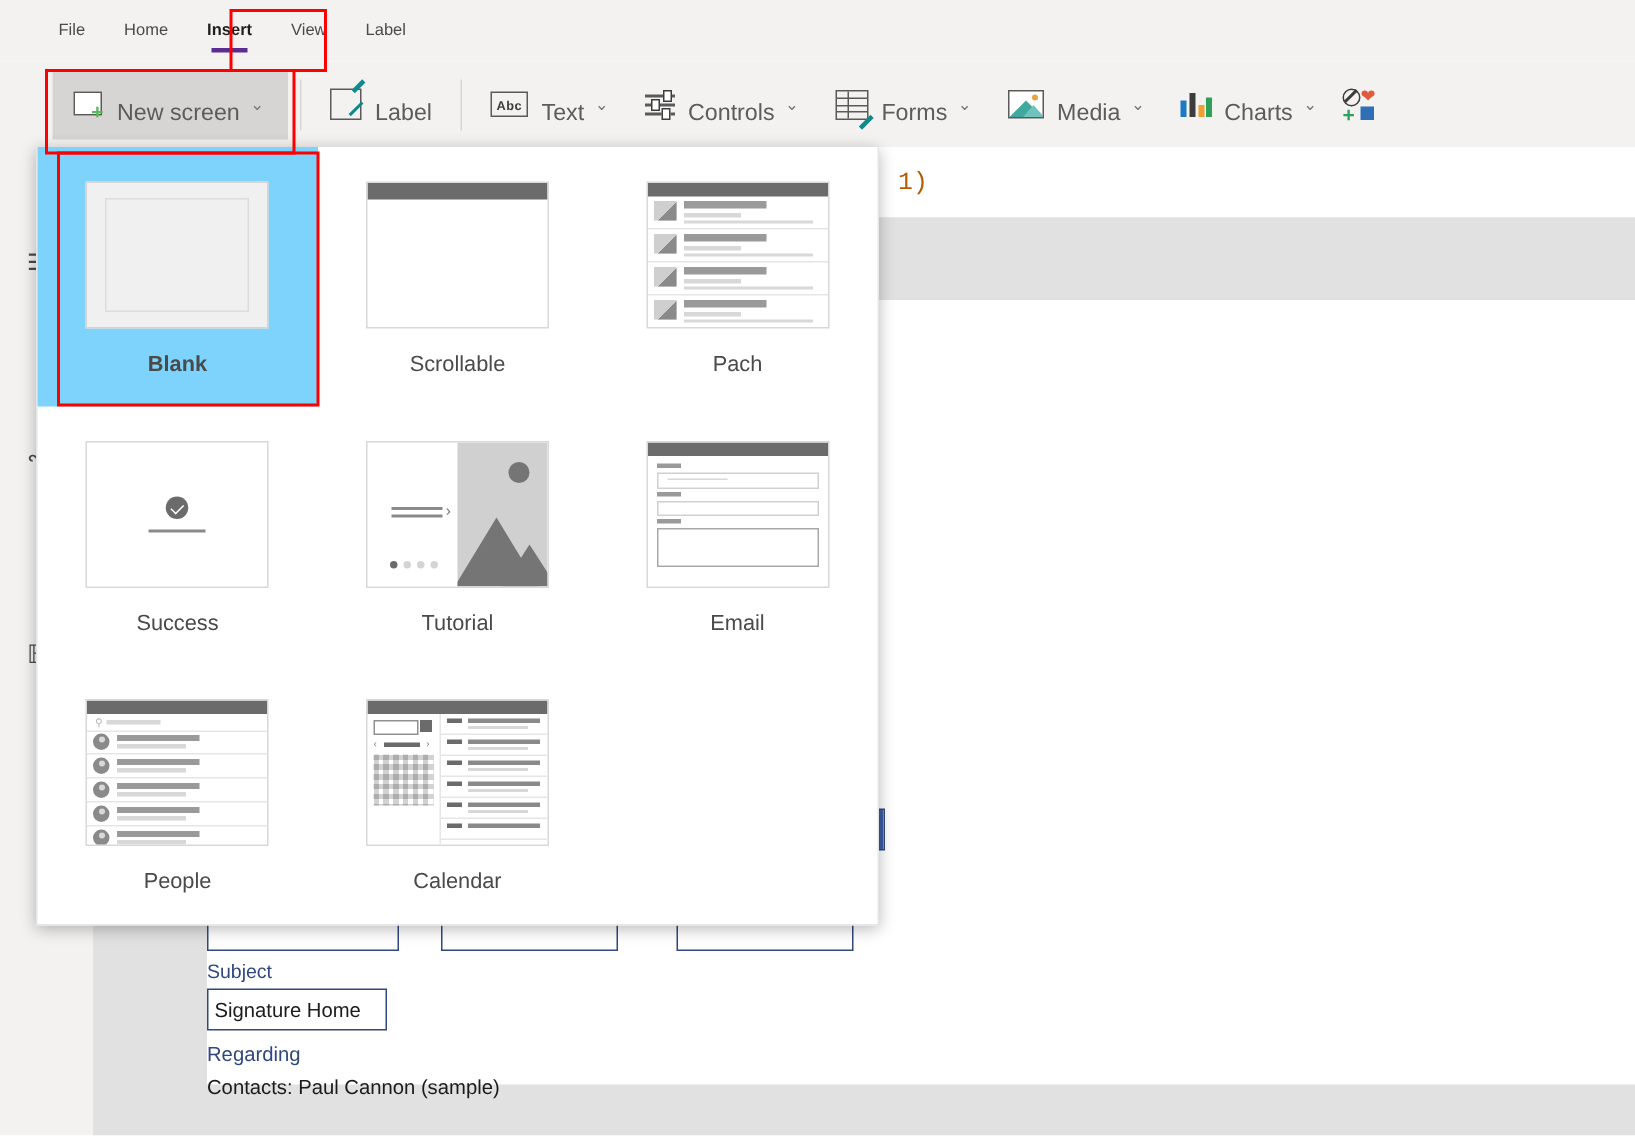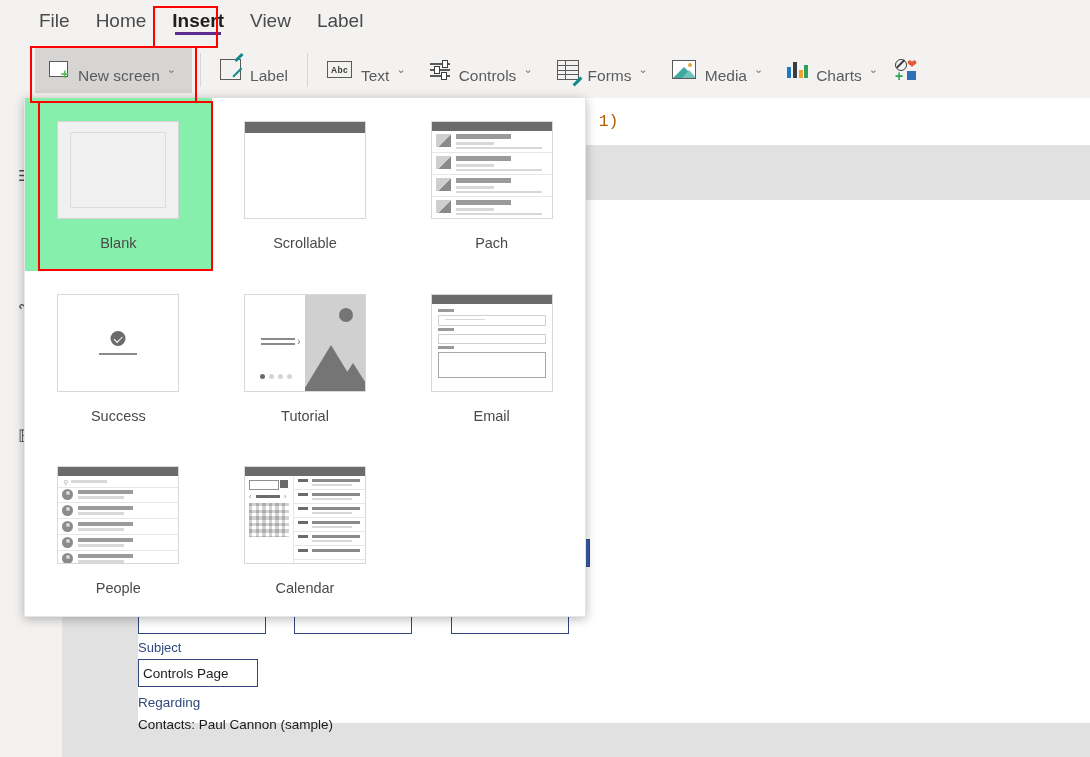--- a/index.html
+++ b/index.html
@@ -12,21 +12,21 @@
 
   
   #studio-root{position:absolute;inset:0;background:#ffffff;}
 
   
   .menubar{
     position:absolute;left:0;top:0;width:1090px;height:41px;
     background:#f3f2f1;display:flex;align-items:center;
   }
   .menu-item{
-    font-size:19px;color:#4a4a4a;padding:0 0;margin:0 13px;
+    font-size:11px;color:#4a4a4a;padding:0 0;margin:0 13px;
     line-height:41px;cursor:default;position:relative;
   }
   .menu-item:first-child{margin-left:39px;}
   .menu-item.active{color:#201f1e;font-weight:bold;}
   .menu-item.active::after{
     content:"";position:absolute;left:3px;right:3px;bottom:6px;height:3px;background:#5c2d91;
   }
 
   
   .ribbon{
@@ -197,21 +197,21 @@
     z-index:30;
   }
   .tpl-grid{
     position:absolute;left:0;top:0;width:100%;height:100%;
     display:grid;grid-template-columns:repeat(3,1fr);grid-template-rows:repeat(3,1fr);
   }
   .tpl{
     display:flex;flex-direction:column;align-items:center;justify-content:flex-start;
     padding-top:23px;cursor:default;position:relative;
   }
-  .tpl.selected{background:#86efac;}
+  .tpl.selected{background:#7dd3fc;font-weight:bold;}
   .tpl .tname{font-size:14.5px;color:#4a4a4a;margin-top:16px;}
   .thumb{width:120px;height:96px;background:#fff;border:1px solid #d8d8d8;position:relative;overflow:hidden;}
   .thumb.plain{background:#f0f0f0;border:1px solid #d4d4d4;}
 
   .hdrbar{position:absolute;left:0;top:0;right:0;height:11px;background:#6b6b6b;}
   .row-line{position:absolute;background:#9a9a9a;}
   .lite{background:#d8d8d8;}
   .mid{background:#b9b9b9;}
 
   
@@ -408,21 +408,21 @@
       <div class="fld" style="left:313px;top:387px;width:118px;">
         <div class="flabel">Cover Page Name</div>
         <div class="fbox">
           <span class="ftxt"></span>
         </div>
       </div>
 
       <div class="fld" style="left:0;top:440px;width:120px;">
         <div class="flabel">Subject</div>
         <div class="fbox">
-          <span class="ftxt">Controls Page</span>
+          <span class="ftxt">Signature Home</span>
         </div>
       </div>
 
       <div class="regarding-blk" style="left:0;top:495px;">
         <div class="rlab">Regarding</div>
         <div class="rval">Contacts: Paul Cannon (sample)</div>
       </div>
 
     </div>
   </div>

